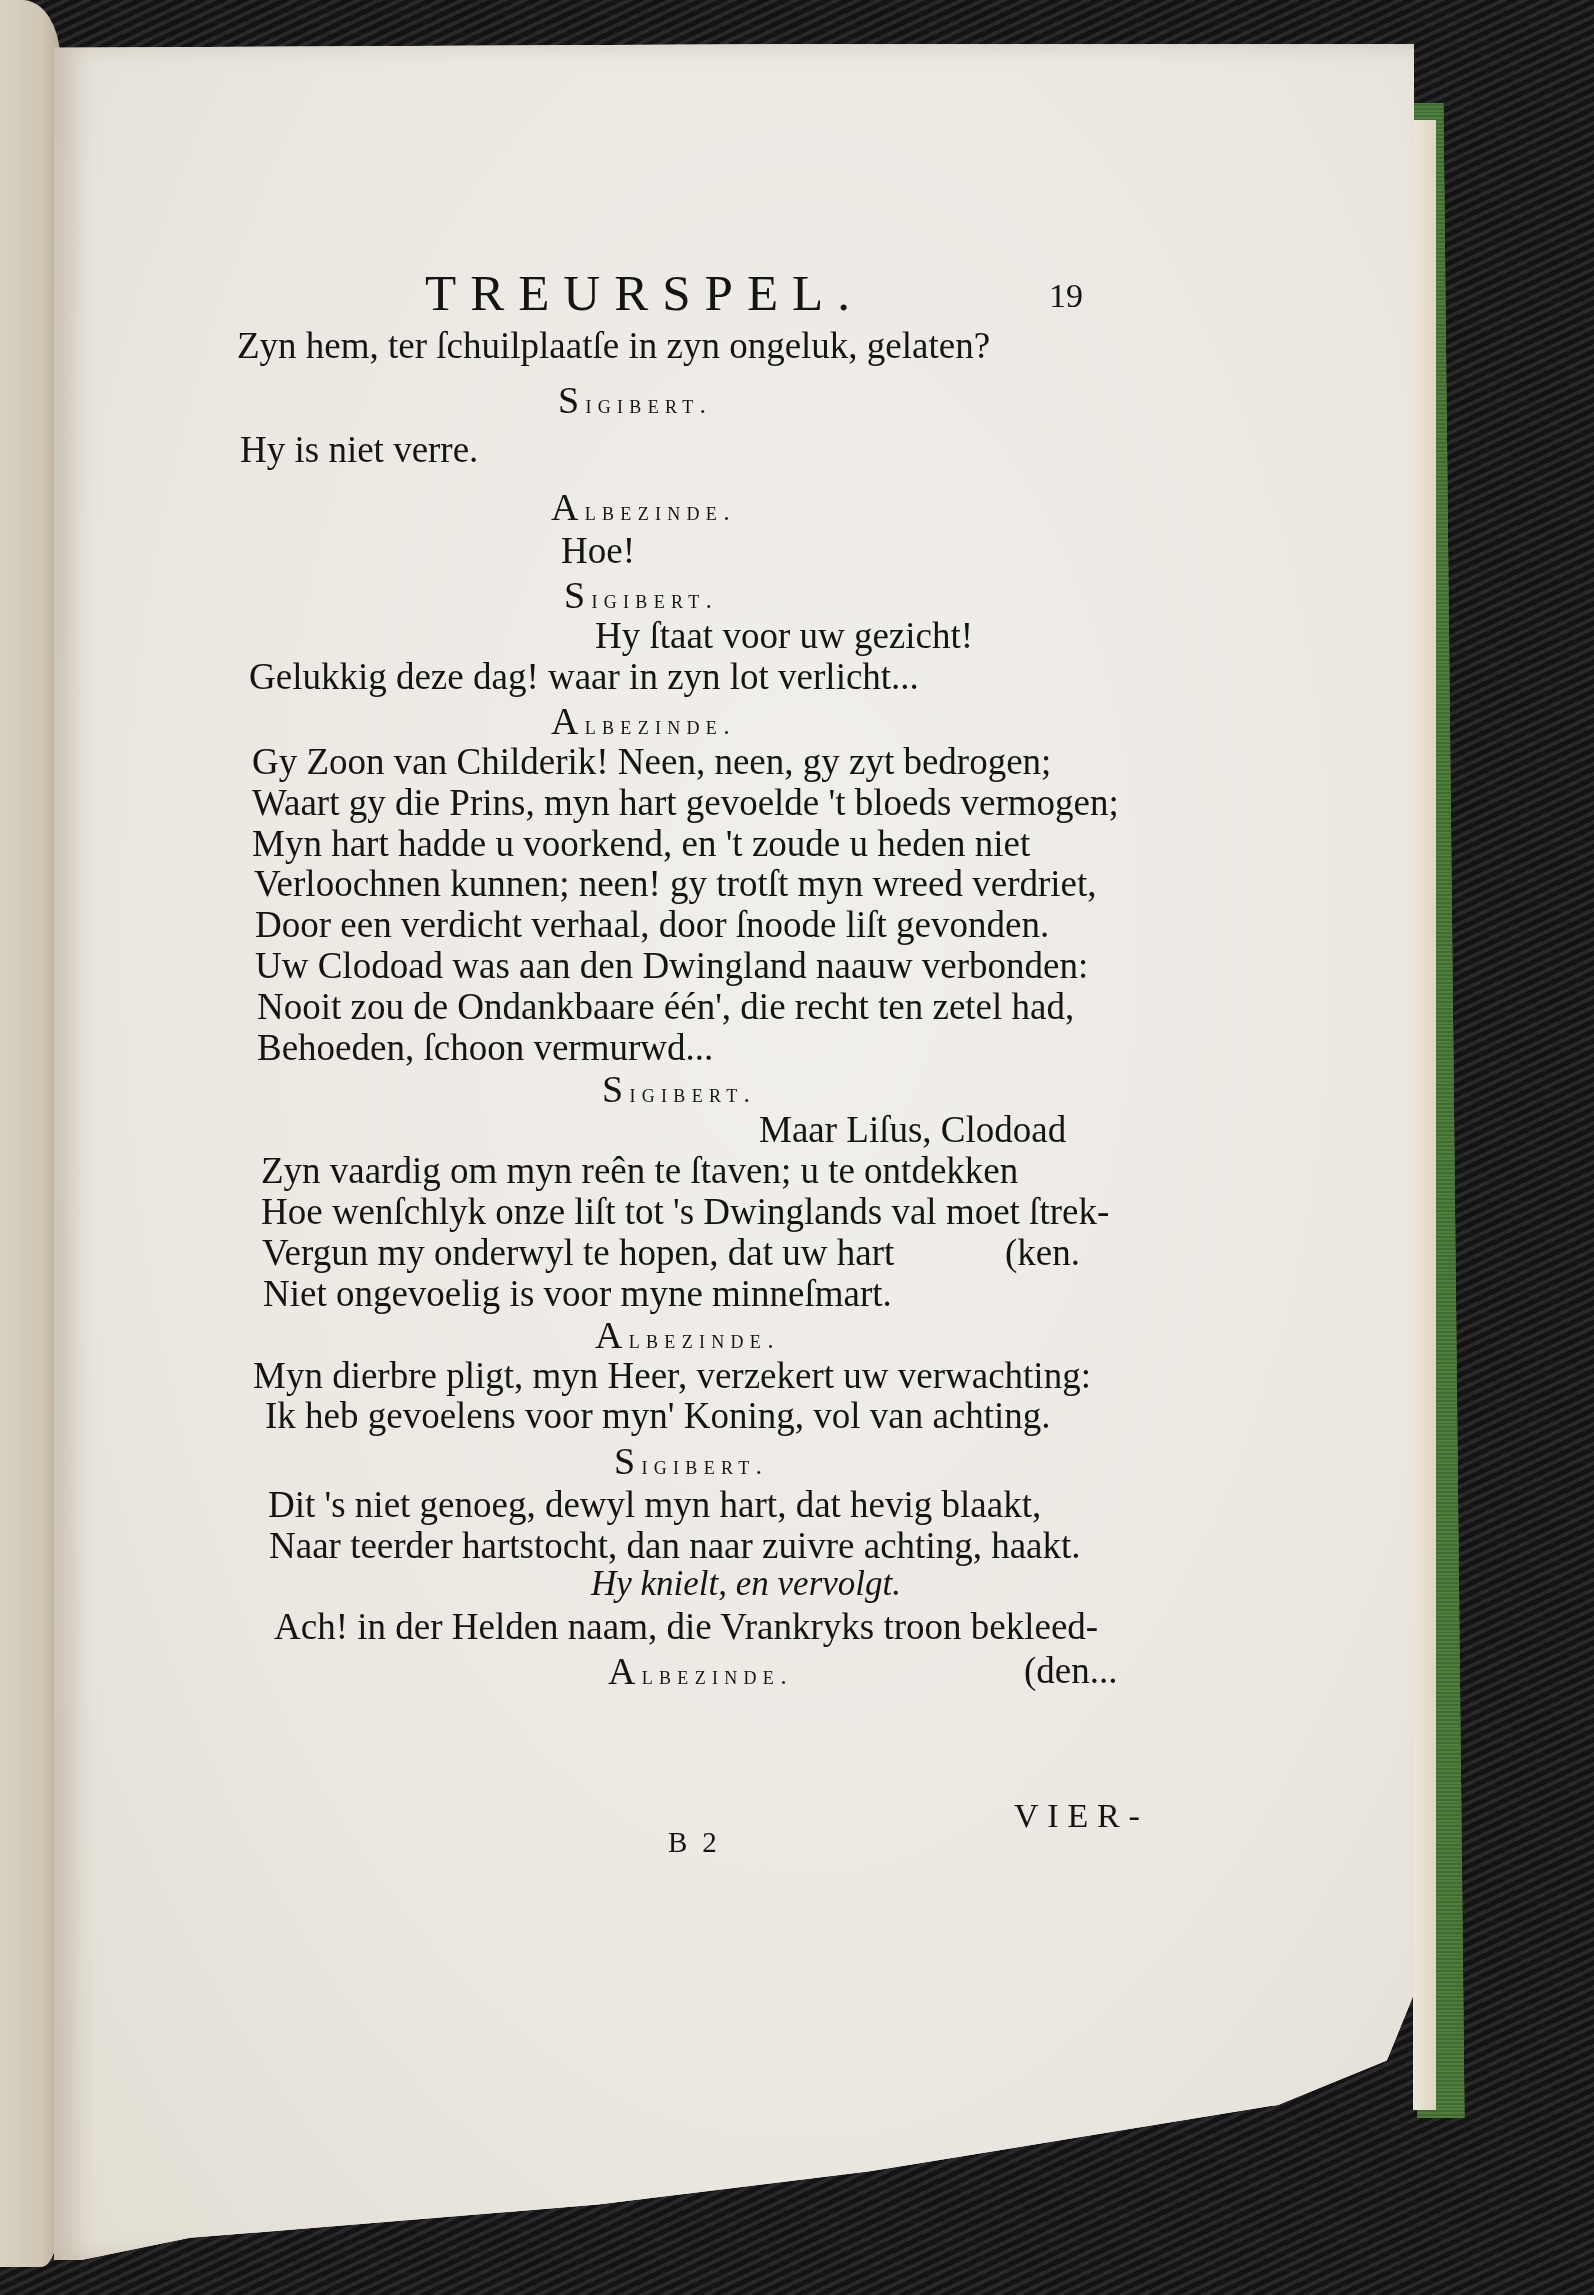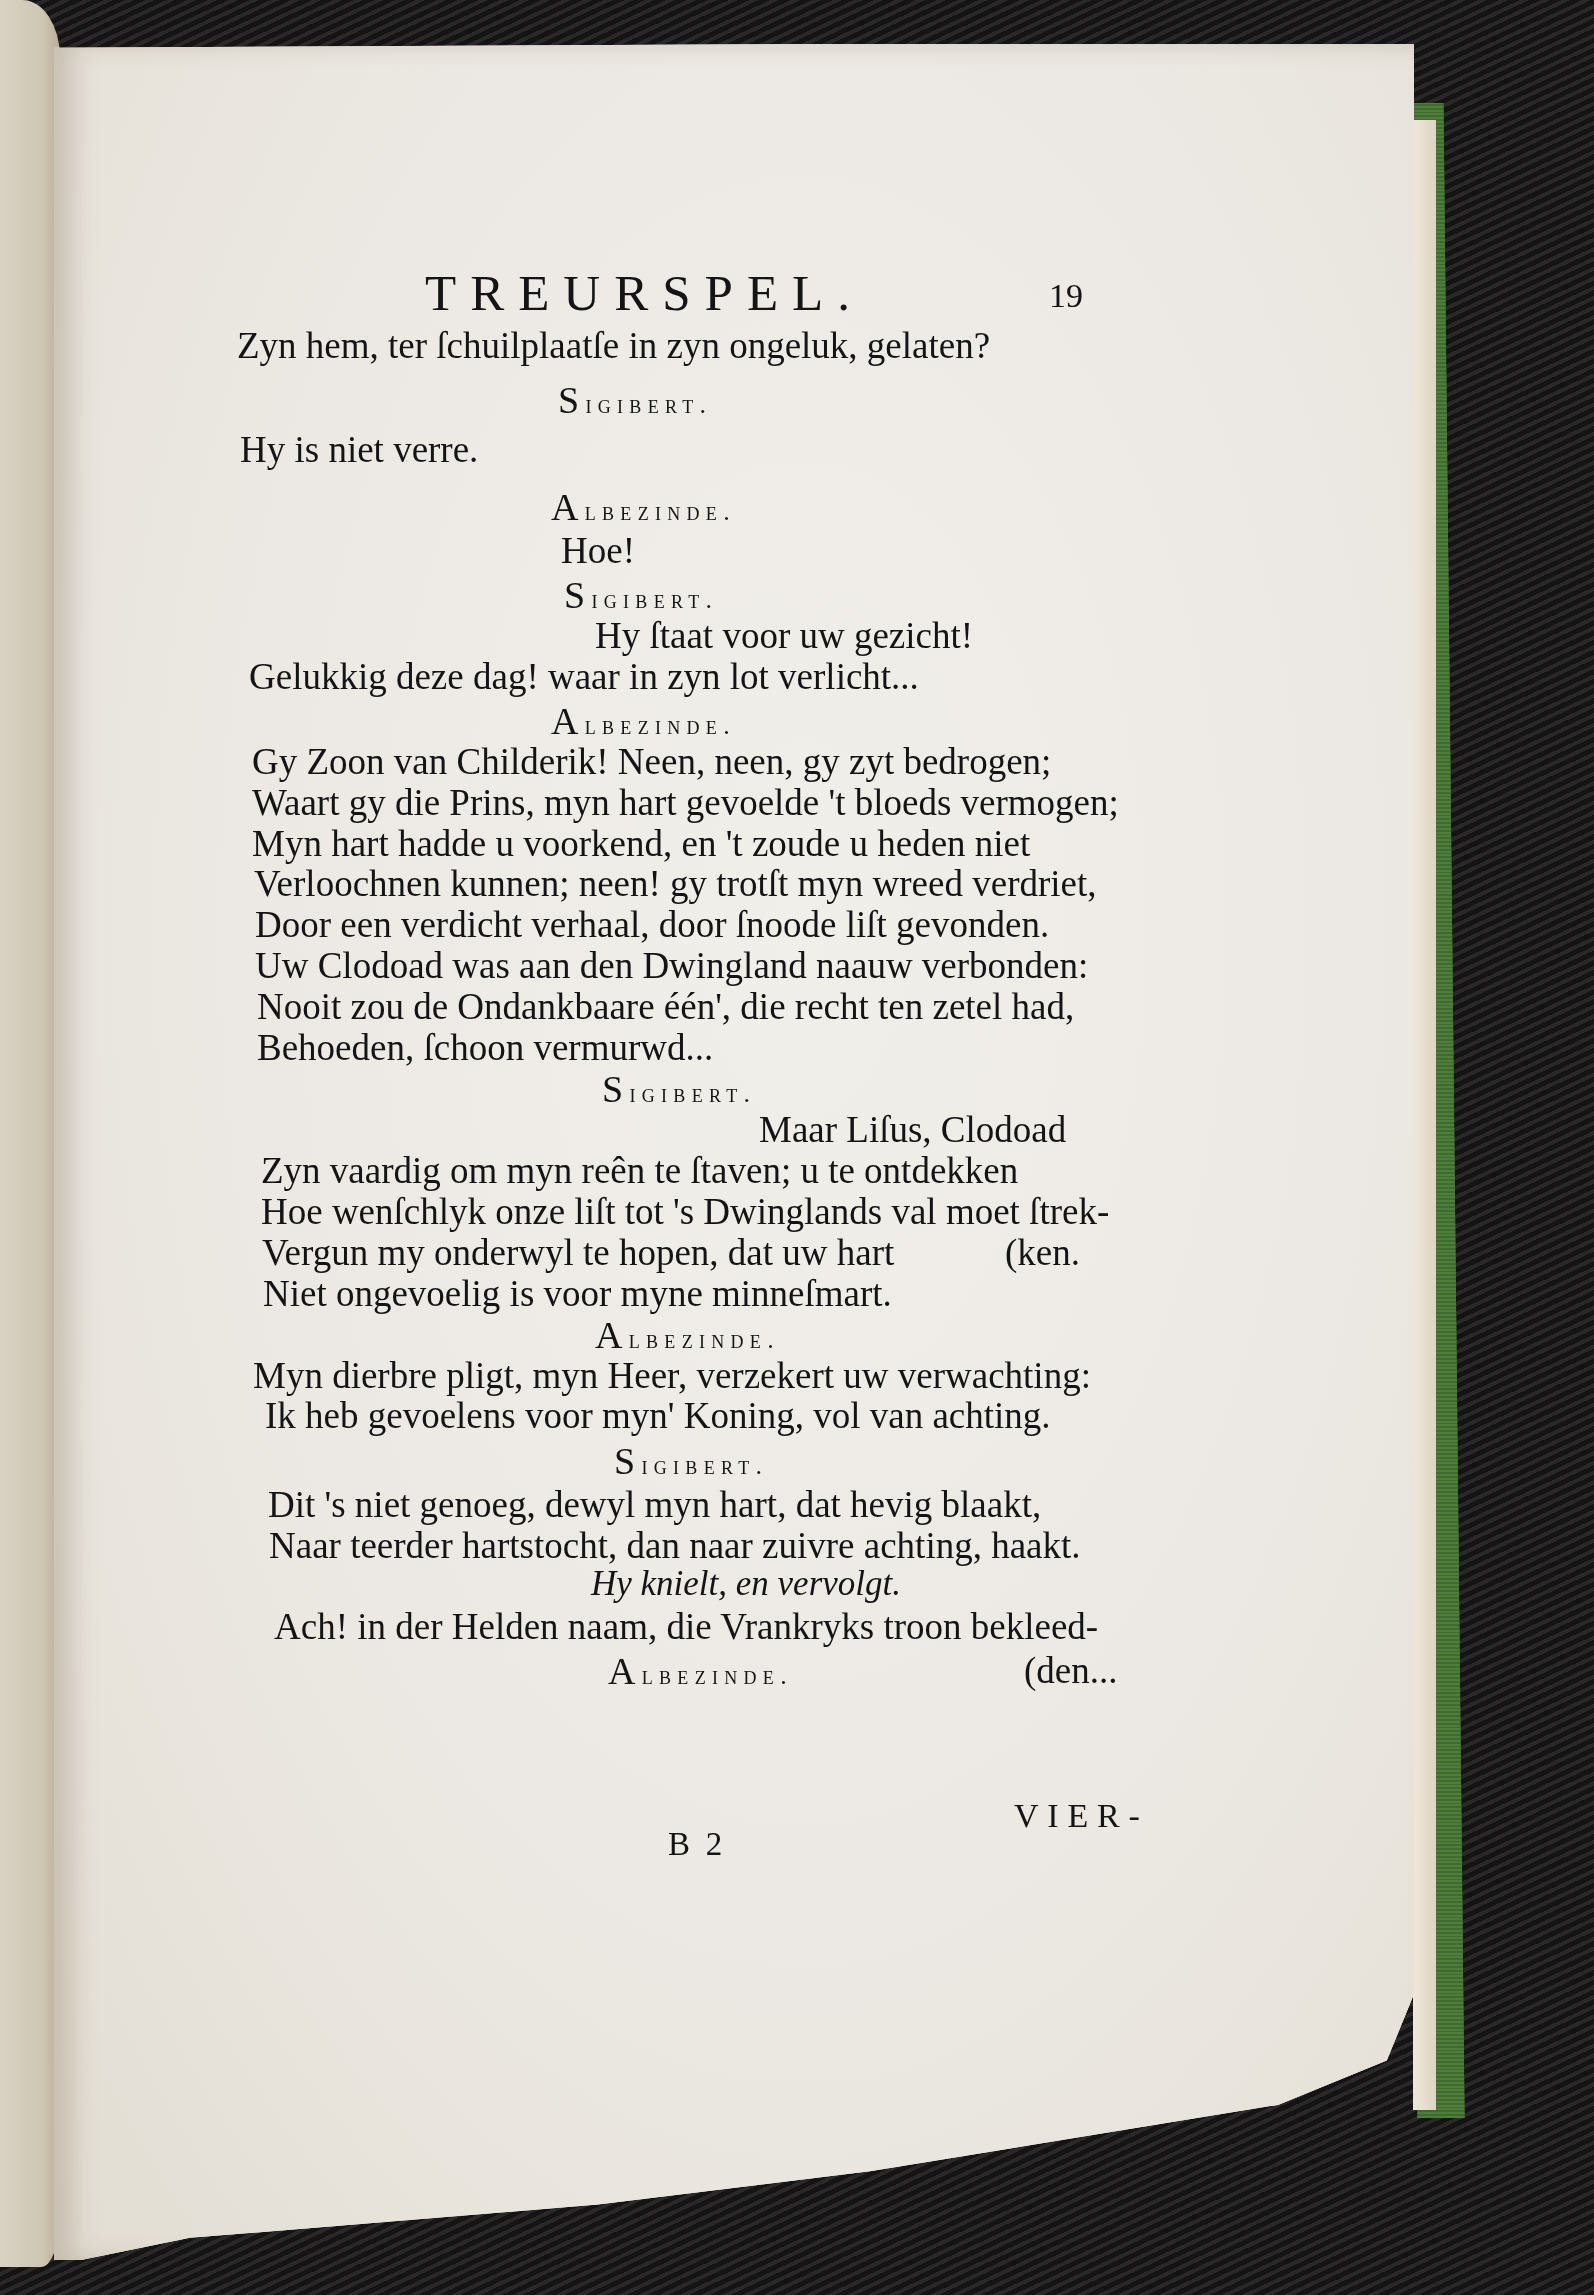--- a/index.html
+++ b/index.html
@@ -39,21 +39,21 @@
     position:absolute;left:0;top:0;width:100%;height:100%;
     font-family:"Liberation Serif","DejaVu Serif",serif;
     color:#141414;
   }
   .line{position:absolute;white-space:nowrap;font-size:37px;letter-spacing:0px;}
   .head{font-size:51px;letter-spacing:14px;}
   .pgnum{font-size:34px;}
   .speaker{font-size:26px;letter-spacing:6.3px;font-variant:small-caps;}
   .speaker::first-letter{font-size:38px;}
   .stage{font-style:italic;font-size:35px;}
-  .sig{font-size:33px;letter-spacing:3.8px;}
+  .sig{font-size:29px;letter-spacing:3.8px;}
   .catch{font-size:34px;letter-spacing:8.8px;}
 </style>
 </head>
 <body>
 
 <div class="left-page"></div>
 <div class="cover"></div>
 <div class="cover-inner"></div>
 
 <div class="page">

